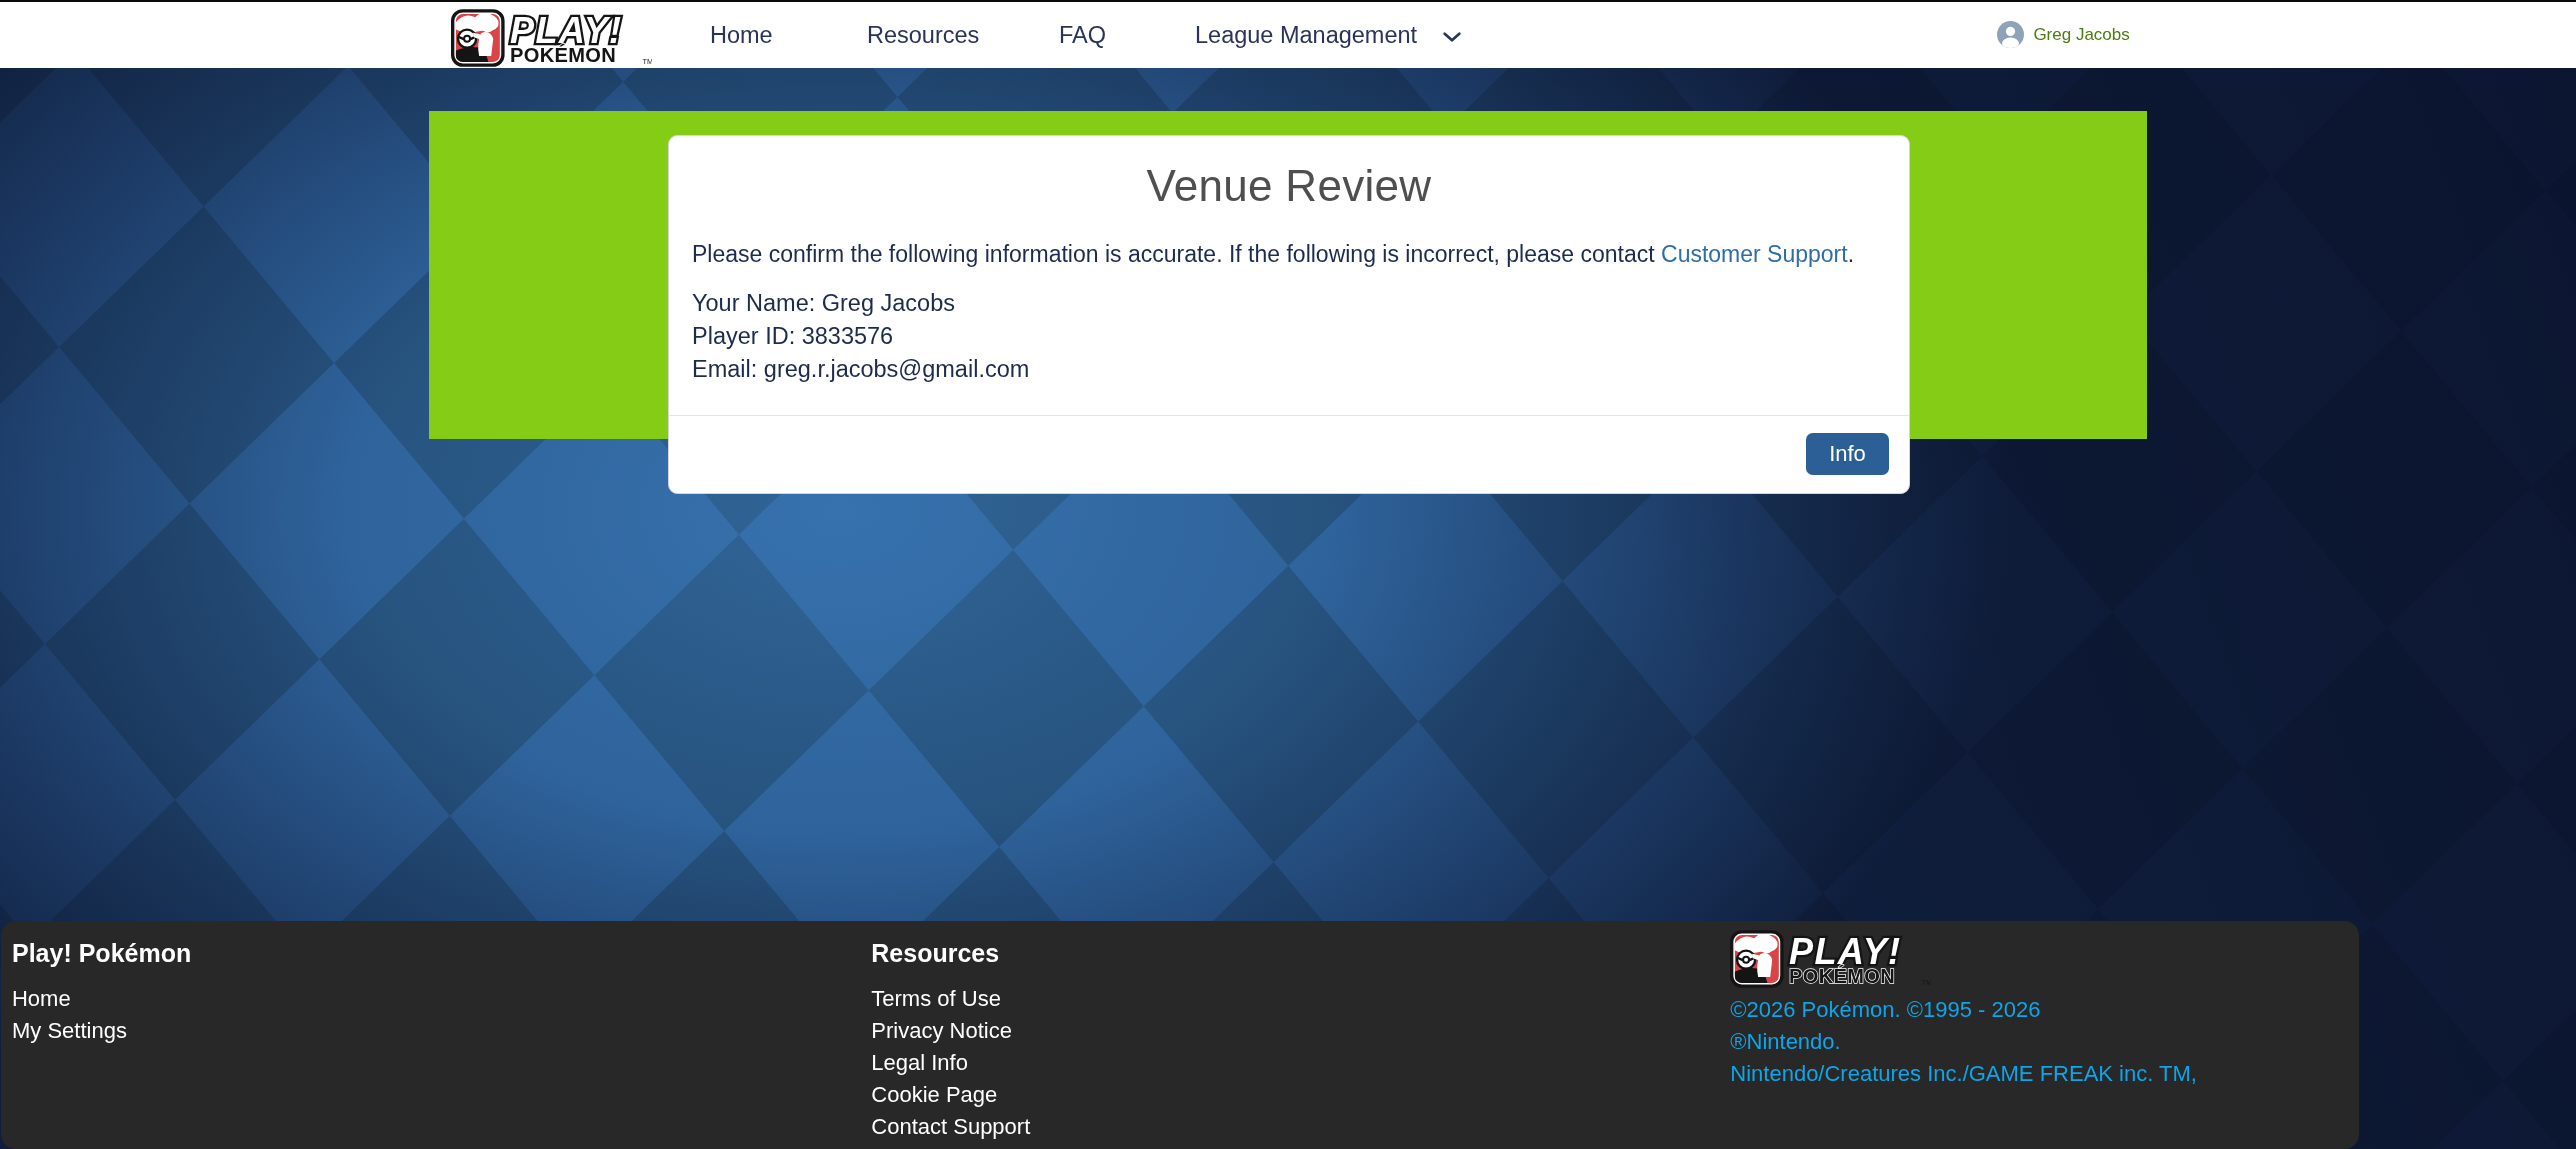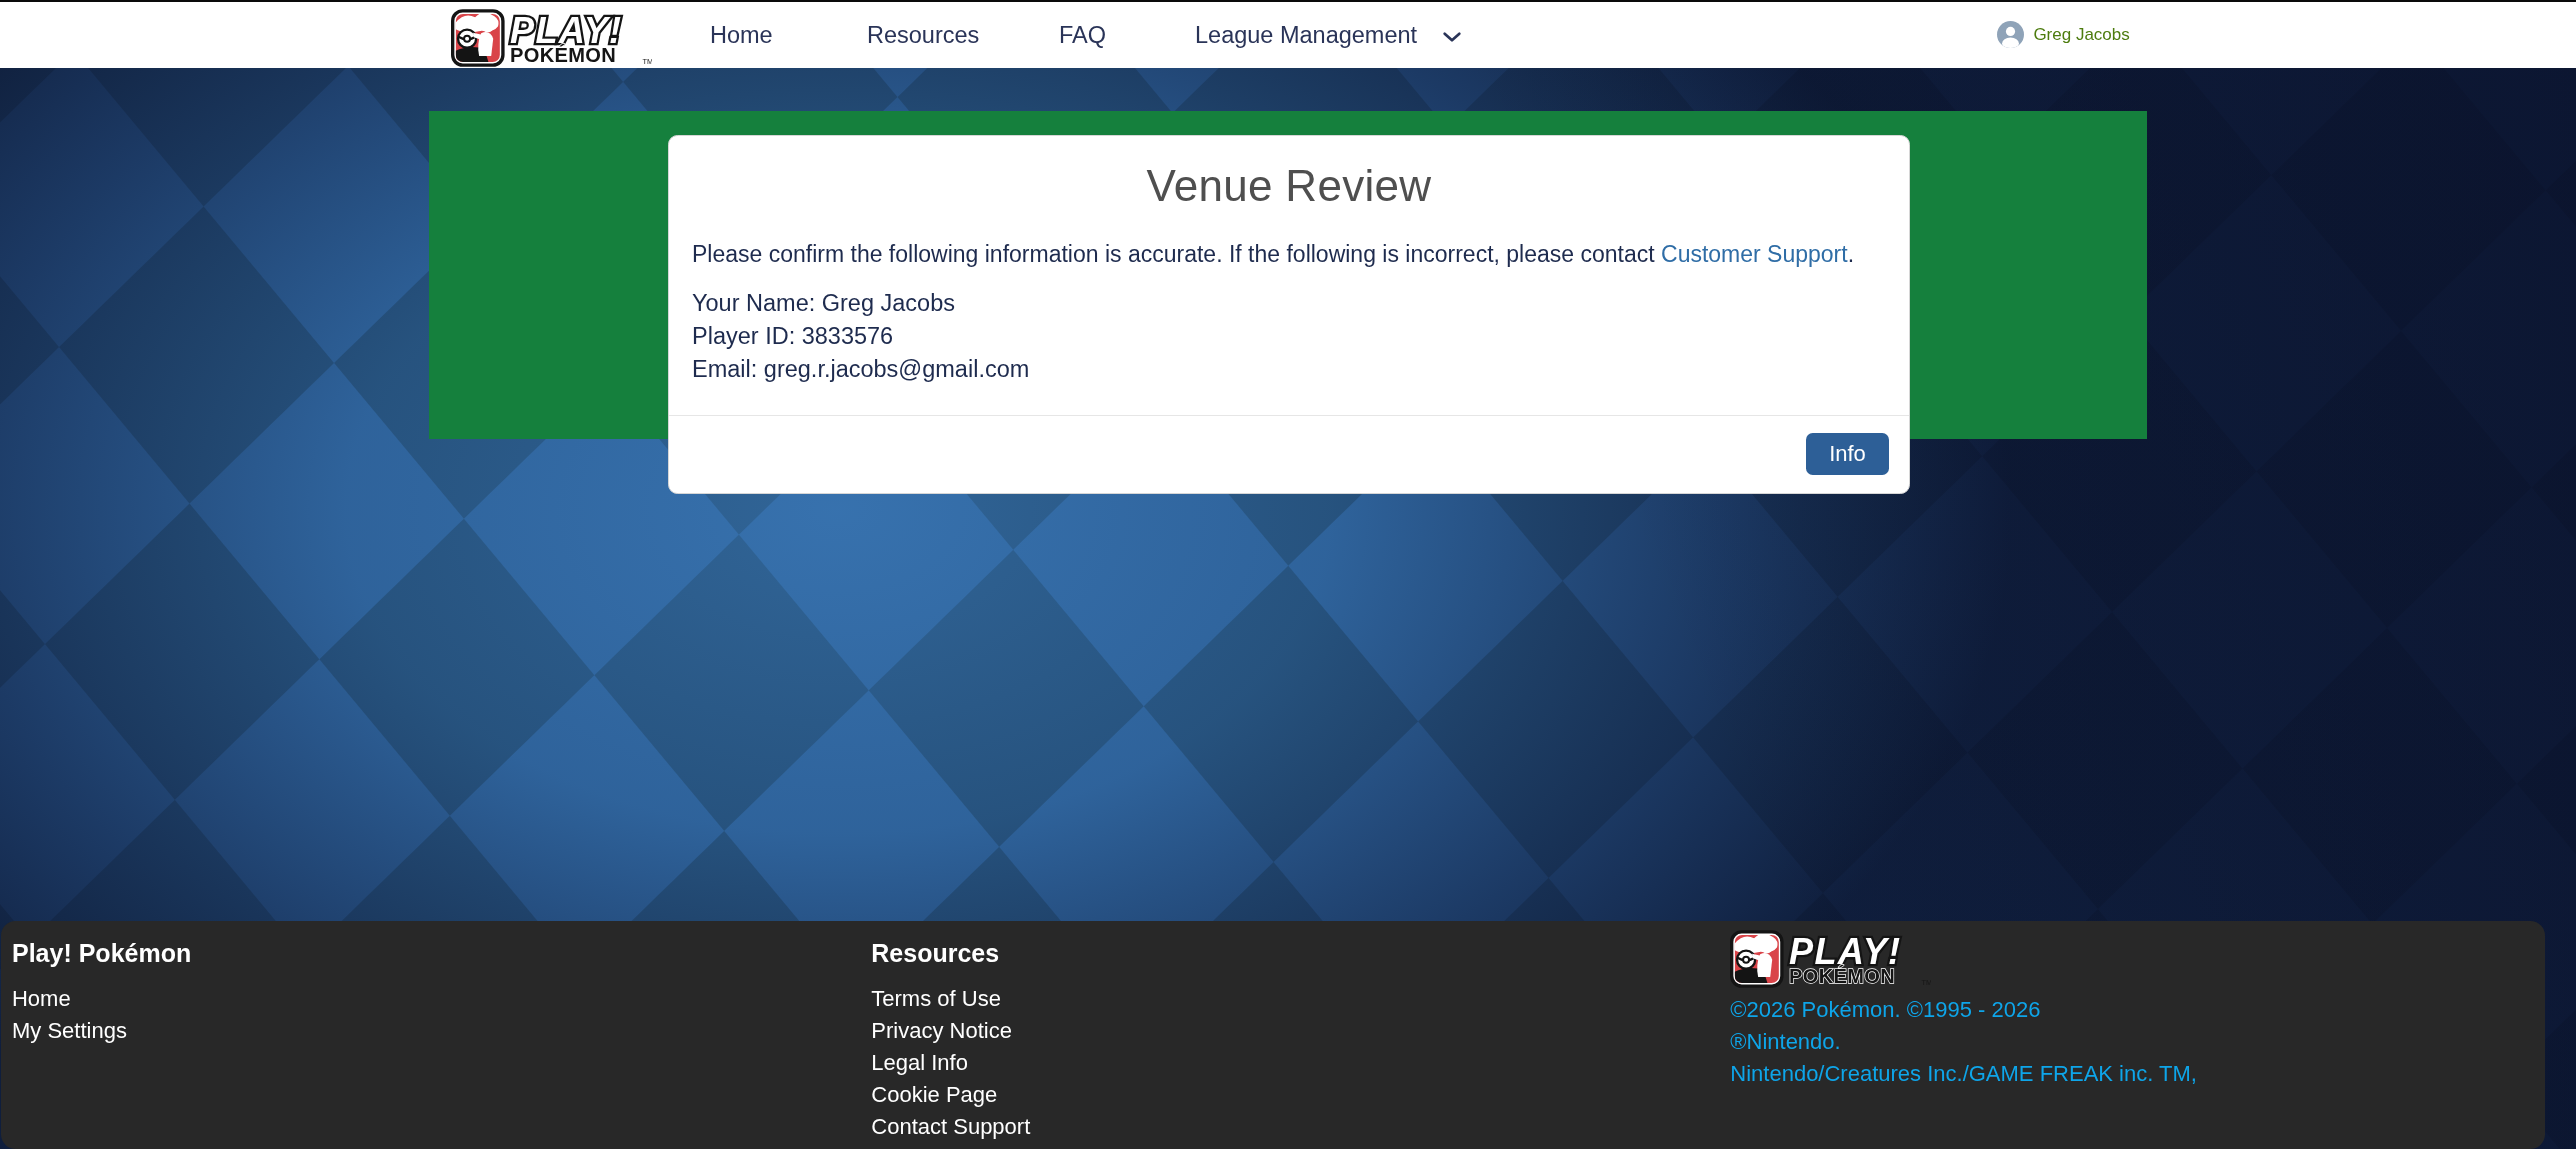--- a/index.html
+++ b/index.html
@@ -47,21 +47,21 @@
   .nav-link.league { left: 1195px; gap: 25px; }
   .chev { display: inline-block; margin-top: 2.7px; }
   .nav-user {
     position: absolute; left: 1997px; top: 0; height: 66px;
     display: flex; align-items: center; gap: 9.4px; cursor: pointer;
   }
   .nav-user .uname { font-size: 17px; color: #4d7c0f; white-space: nowrap; }
   
   .panel {
     position: absolute; left: 429px; top: 111px; width: 1718px; height: 328px;
-    background: #15803d; z-index: 5;
+    background: #84cc16; z-index: 5;
   }
   .card {
     position: absolute; left: 239px; top: 23.5px; width: 1242px; height: 359px;
     background: #fff; border: 1.3px solid #d6d6d6; border-radius: 9.4px;
     display: flex; flex-direction: column;
   }
   .card-body { flex: 1 1 auto; padding: 0 23px; }
   .card-title {
     margin: 25.5px 0 0; text-align: center;
     font-size: 44px; font-weight: 400; color: #4f4f4f; letter-spacing: 0.3px;
@@ -78,21 +78,21 @@
     padding-right: 20px;
   }
   .next-btn {
     width: 83px; height: 42px; border: none; border-radius: 6.7px;
     background: #2d5f97; color: #ffffff; font-size: 22px;
     font-family: "Liberation Sans", "DejaVu Sans", sans-serif;
     cursor: pointer;
   }
   
   .footer {
-    position: absolute; left: 1.3px; top: 921px; width: 2544px; height: 228px;
+    position: absolute; left: 1.3px; top: 921px; width: 2358px; height: 228px;
     background: #282828; border-radius: 14.8px; z-index: 6;
   }
   .f-col { position: absolute; top: 0; }
   .f-col.c1 { left: 10.7px; }
   .f-col.c2 { left: 870px; }
   .f-col.c3 { left: 1729px; }
   .f-col h3 { margin: 18px 0 0; font-size: 25px; font-weight: bold; color: #ffffff; }
   .f-col ul { list-style: none; margin: 14.8px 0 0; padding: 0; }
   .f-col li a {
     display: block; line-height: 32px; font-size: 22px;

